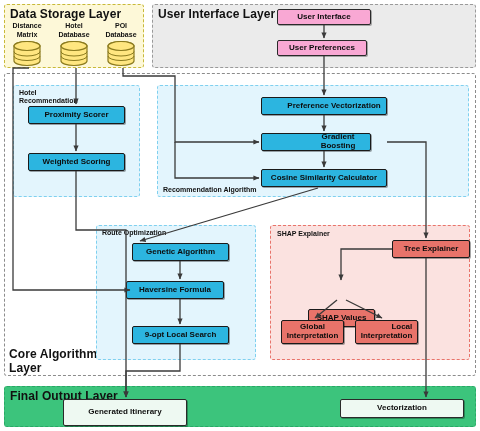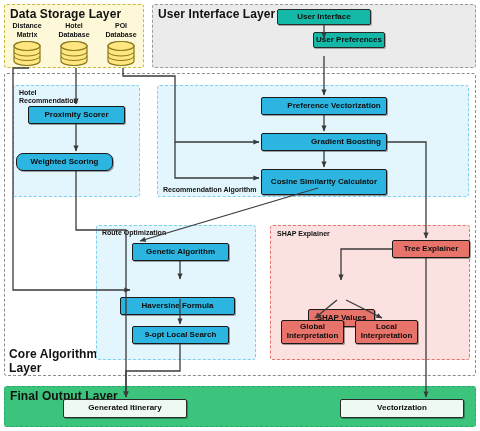--- a/index.html
+++ b/index.html
@@ -5,21 +5,21 @@
   html,body{margin:0;padding:0;background:#ffffff;}
   body{width:480px;height:431px;font-family:"Liberation Sans",sans-serif;overflow:hidden;}
   #stage{position:relative;width:480px;height:431px;}
   .layer{position:absolute;box-sizing:border-box;}
   .layer-title{position:absolute;font-size:12px;font-weight:bold;color:#111;letter-spacing:.1px;line-height:1.15;white-space:pre-line;}
   .grp-title{position:absolute;font-size:7px;font-weight:bold;color:#111;line-height:1.15;white-space:pre-line;}
   .node{position:absolute;box-sizing:border-box;display:flex;align-items:center;justify-content:center;
         text-align:center;font-size:8px;font-weight:bold;color:#0d0d0d;line-height:1.12;border-radius:2px;}
   .node.blue{background:#2cb5e0;border:1.2px solid #1a1a1a;box-shadow:1px 1px 0 rgba(0,0,0,.35);}
   .node.red{background:#e8736a;border:1.2px solid #1a1a1a;box-shadow:1px 1px 0 rgba(0,0,0,.35);}
-  .node.white{background:#14b8a6;border:1.2px solid #2a2a2a;box-shadow:1px 1px 0 rgba(0,0,0,.3);}
+  .node.white{background:#f9a8d4;border:1.2px solid #2a2a2a;box-shadow:1px 1px 0 rgba(0,0,0,.3);}
   .node.mint{background:#eef9f2;border:1.2px solid #2a2a2a;box-shadow:1px 1px 0 rgba(0,0,0,.3);}
   .dbwrap{position:absolute;text-align:center;}
   .dblabel{font-size:7px;font-weight:bold;color:#111;line-height:1.25;white-space:pre-line;}
   svg.edges{position:absolute;left:0;top:0;width:480px;height:431px;pointer-events:none;}
 </style>
 </head>
 <body>
 
 <div id="stage">
 
@@ -55,87 +55,87 @@
       <path d="M2 10.5 a13 4.5 0 0 0 26 0 M2 15 a13 4.5 0 0 0 26 0" fill="none" stroke="#8a7a1e" stroke-width="1"></path>
     </svg>
   </div>
 
   <div class="layer" style="left:152px;top:4px;width:324px;height:64px;background:#ebebeb;border:1px dashed #9a9a9a;border-radius:3px;"></div>
   <div class="layer-title" style="left:158px;top:8px;">User Interface Layer</div>
 
   <div class="node white" style="left:277px;top:9px;width:94px;height:16px;">
     <span>User Interface</span>
   </div>
-  <div class="node white" style="left:277px;top:32px;width:72px;height:16px;margin-left:36px;">
+  <div class="node white" style="left:277px;top:40px;width:90px;height:16px;">
     <span>User Preferences</span>
   </div>
 
   <div class="layer" style="left:4px;top:73px;width:472px;height:303px;background:#ffffff;border:1px dashed #8c8c8c;border-radius:3px;"></div>
   <div class="layer-title" style="left:9px;top:348px;">Core Algorithm
 Layer</div>
 
   <div class="layer" style="left:13px;top:85px;width:127px;height:112px;background:#e3f5fd;border:1px dashed #7fd0ef;border-radius:3px;"></div>
   <div class="grp-title" style="left:19px;top:89px;">Hotel
 Recommendation</div>
 
   <div class="node blue" style="left:28px;top:106px;width:97px;height:18px;">
     <span>Proximity Scorer</span>
   </div>
-  <div class="node blue" style="left:16px;top:153px;width:97px;height:18px;border-radius:7px;">
+  <div class="node blue" style="left:28px;top:153px;width:97px;height:18px;">
     <span>Weighted Scoring</span>
   </div>
 
   <div class="layer" style="left:157px;top:85px;width:312px;height:112px;background:#e3f5fd;border:1px dashed #7fd0ef;border-radius:3px;"></div>
   <div class="grp-title" style="left:163px;top:186px;">Recommendation Algorithm</div>
 
   <div class="node blue" style="left:261px;top:97px;width:126px;height:18px;padding-left:20px;">
     <span>Preference Vectorization</span>
   </div>
-  <div class="node blue" style="left:261px;top:133px;width:126px;height:18px;padding-left:44px;">
+  <div class="node blue" style="left:261px;top:133px;width:110px;height:18px;padding-left:44px;">
     <span>Gradient Boosting</span>
   </div>
-  <div class="node blue" style="left:261px;top:169px;width:126px;height:26px;">
+  <div class="node blue" style="left:261px;top:169px;width:126px;height:18px;">
     <span>Cosine Similarity Calculator</span>
   </div>
 
   <div class="layer" style="left:96px;top:225px;width:160px;height:135px;background:#e3f5fd;border:1px dashed #7fd0ef;border-radius:3px;"></div>
   <div class="grp-title" style="left:102px;top:229px;">Route Optimization</div>
 
   <div class="node blue" style="left:132px;top:243px;width:97px;height:18px;align-items:center;">
     <span>Genetic Algorithm</span>
   </div>
-  <div class="node blue" style="left:120px;top:281px;width:115px;height:18px;margin-top:16px;">
+  <div class="node blue" style="left:126px;top:281px;width:98px;height:18px;">
     <span>Haversine Formula</span>
   </div>
   <div class="node blue" style="left:132px;top:326px;width:97px;height:18px;">
     <span>9-opt Local Search</span>
   </div>
 
   <div class="layer" style="left:270px;top:225px;width:200px;height:135px;background:#fbe2e0;border:1px dashed #e8736a;border-radius:3px;"></div>
   <div class="grp-title" style="left:277px;top:230px;">SHAP Explainer</div>
 
   <div class="node red" style="left:392px;top:240px;width:78px;height:18px;">
     <span>Tree Explainer</span>
   </div>
   <div class="node red" style="left:308px;top:282px;width:67px;height:18px;margin-top:27px;">
     <span>SHAP Values</span>
   </div>
   <div class="node red" style="left:281px;top:320px;width:63px;height:24px;">
     <span style="white-space:pre-line;">Global
 Interpretation</span>
   </div>
-  <div class="node red" style="left:355px;top:320px;width:63px;height:24px;">
+  <div class="node red" style="left:355px;top:320px;width:63px;height:24px;text-align:right;">
     <span style="white-space:pre-line;">Local
 Interpretation</span>
   </div>
 
   <div class="layer" style="left:4px;top:386px;width:472px;height:41px;background:#3cc47c;border:1px dashed #2aa866;border-radius:3px;"></div>
   <div class="layer-title" style="left:10px;top:390px;">Final Output Layer</div>
 
-  <div class="node mint" style="left:63px;top:399px;width:124px;height:19px;">
+  <div class="node mint" style="left:63px;top:399px;width:124px;height:27px;">
     <span>Generated Itinerary</span>
   </div>
   <div class="node mint" style="left:340px;top:399px;width:124px;height:19px;">
     <span>Vectorization</span>
   </div>
 
   <svg class="edges">
     <defs>
       <marker id="ah" markerWidth="7" markerHeight="7" refX="5.6" refY="2.6" orient="auto" markerUnits="userSpaceOnUse">
         <path d="M0,0 L6,2.6 L0,5.2 z" fill="#3a3a3a"></path>

